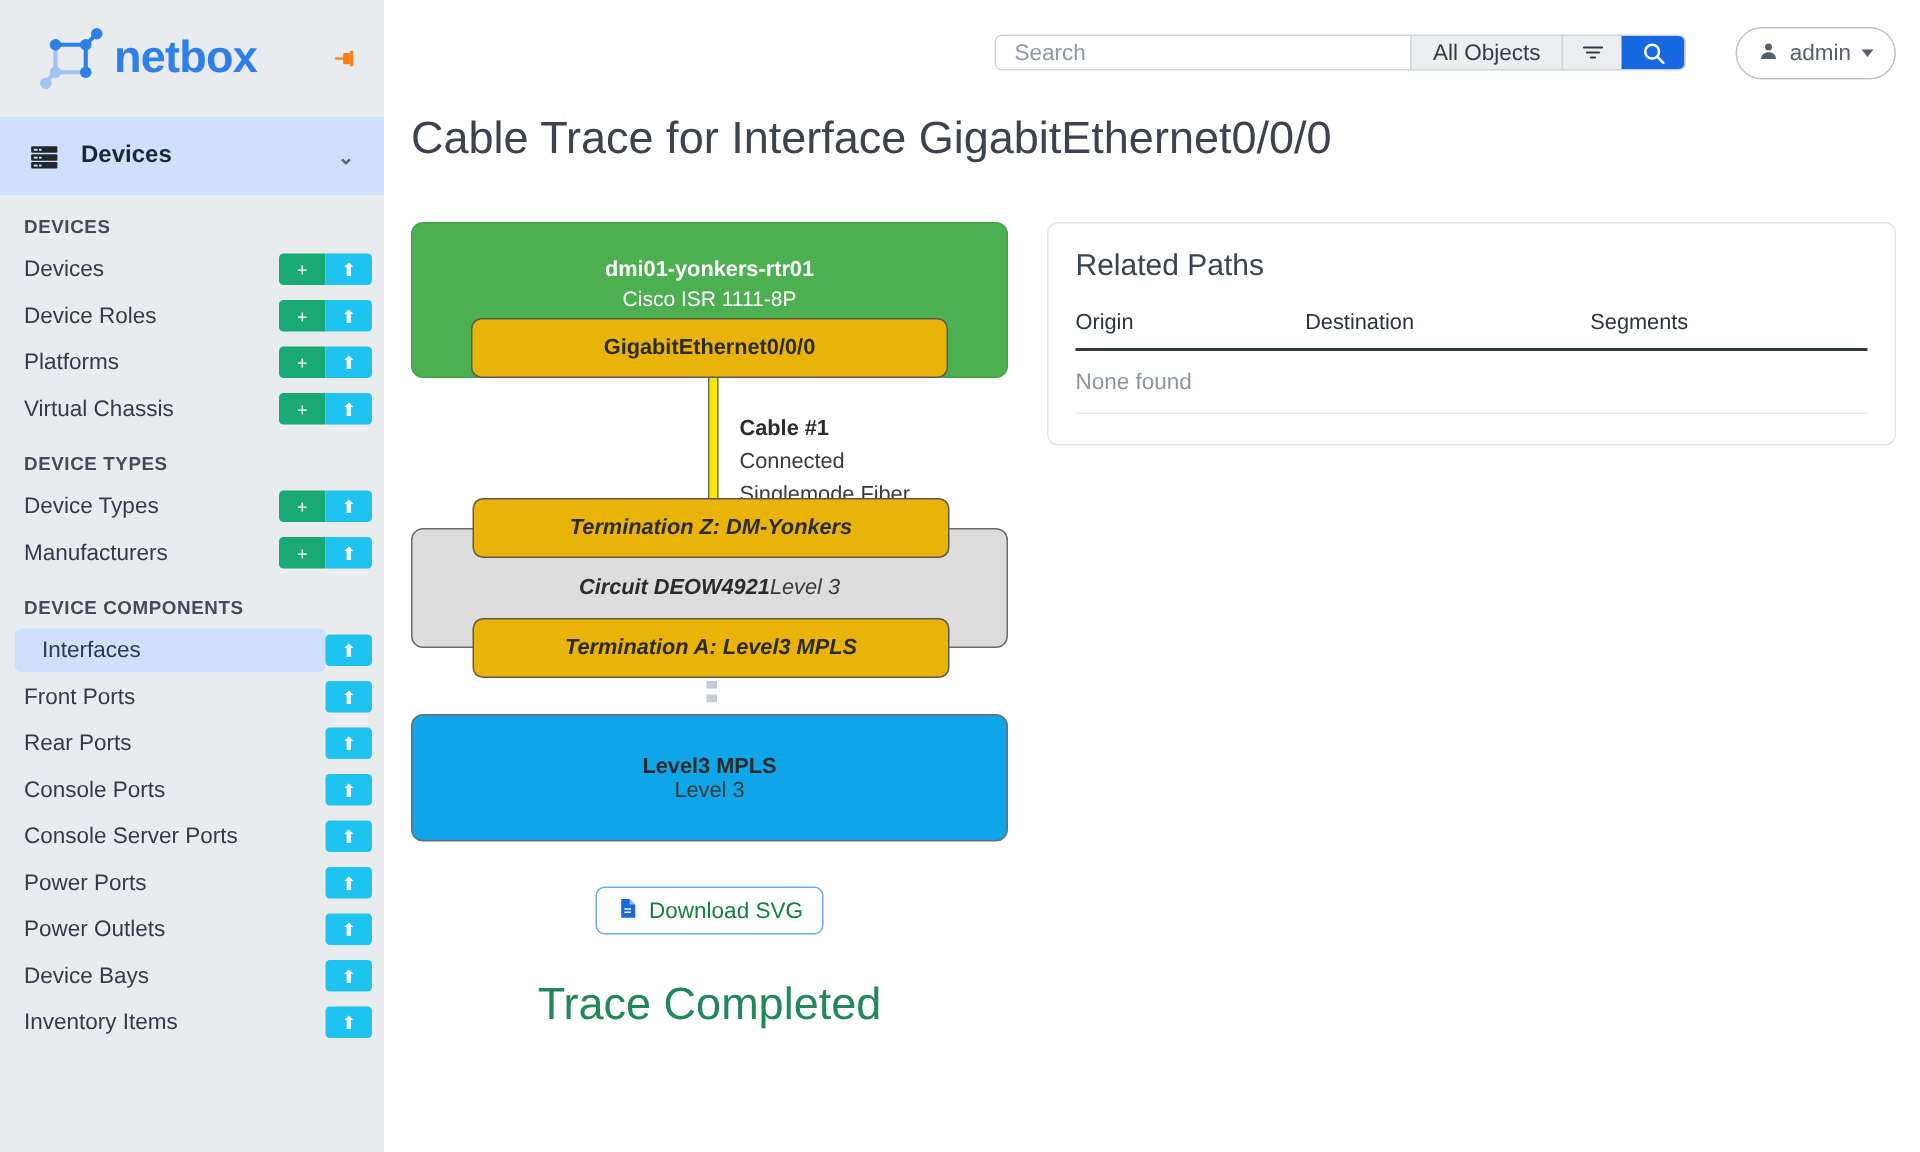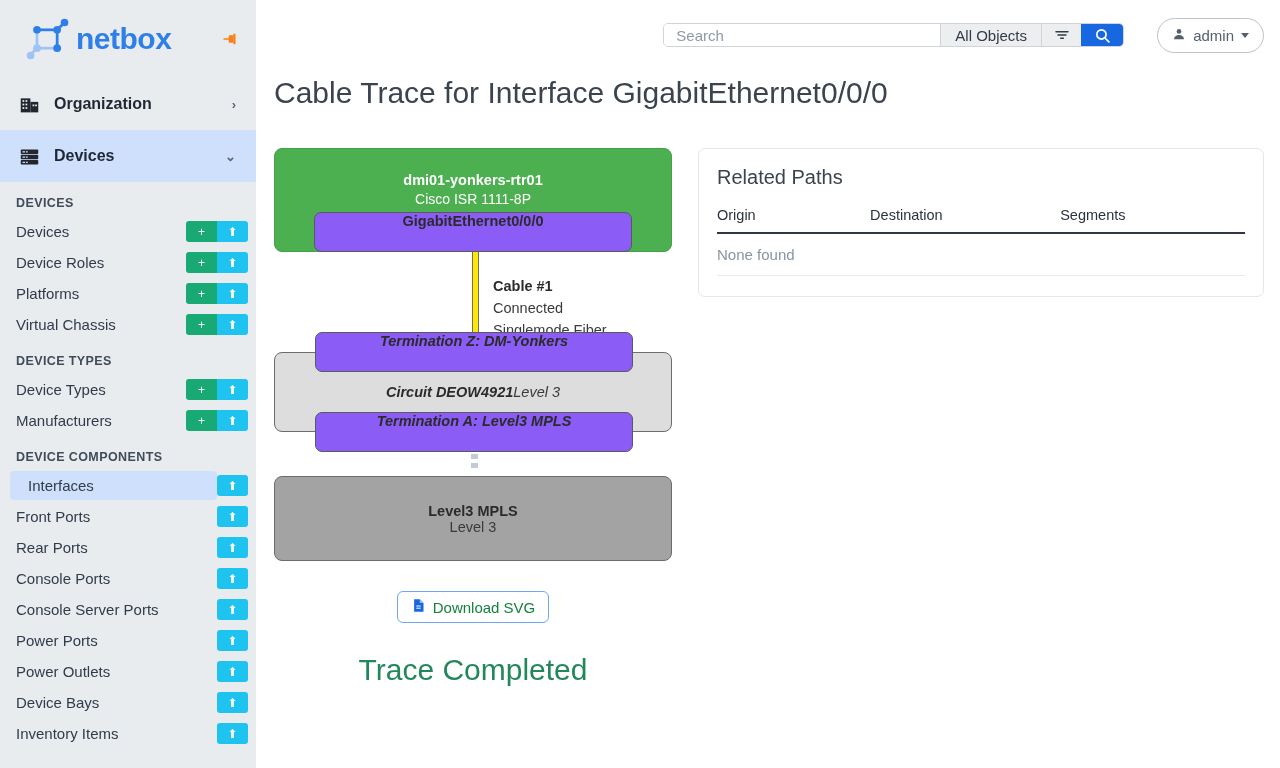--- a/index.html
+++ b/index.html
@@ -127,23 +127,23 @@
     border-radius: 8px; text-align: center; line-height: 1.32;
     padding: 16px 10px;
   }
   .node-device {
     background: #4caf50; border: 1px solid #46a049;
     color: #ffffff; height: 104px; padding-top: 22px;
   }
   .node-device .n-title { font-weight: 700; font-size: 14.5px; }
   .node-device .n-sub { font-size: 14px; font-weight: 400; }
   .node-term {
-    background: #8b5cf6; border: 1px solid #5a5a5a;
+    background: #eab308; border: 1px solid #5a5a5a;
     width: 318px; margin: 0 auto; height: 40px;
-    display: flex; justify-content: center;
+    display: flex; align-items: center; justify-content: center;
     font-weight: 700; font-size: 14.5px; color: #2b2b2b;
     border-radius: 7px;
   }
   .overlap-up { margin-top: -40px; position: relative; z-index: 3; }
   .cable-region { position: relative; height: 100px; }
   .cable-line {
     position: absolute; left: 198px; top: 0; width: 7px; height: 100px;
     background: #ffe800; border-left: 1px solid #6e6e6e; border-right: 1px solid #6e6e6e;
   }
   .cable-label { position: absolute; left: 219px; top: 23px; text-align: left; line-height: 1.52; }
@@ -161,21 +161,21 @@
   .term-over-top { position: absolute; top: -20px; left: 41px; z-index: 4; }
   .term-over-bot { position: absolute; bottom: -20px; left: 41px; z-index: 4; }
 
   .dash-region { position: relative; height: 44px; }
   .dash-line {
     position: absolute; left: 197px; top: 4px; width: 7px; height: 36px;
     background-image: linear-gradient(#c3cbd9 55%, rgba(255,255,255,0) 0%);
     background-size: 7px 9px; background-repeat: repeat-y;
   }
   .node-provider {
-    background: #a3a3a3; border: 1px solid #6d6d6d;
+    background: #0ea5e9; border: 1px solid #6d6d6d;
     height: 85px; display: flex; flex-direction: column;
     align-items: center; justify-content: center; border-radius: 8px;
   }
   .node-provider .n-title { font-weight: 700; font-size: 14.5px; color: #2b2b2b; }
   .node-provider .n-sub { font-size: 14.5px; color: #3a3a3a; }
 
   .dl-row { display: flex; justify-content: center; margin-top: 30px; }
   .dl-btn {
     display: flex; align-items: center; gap: 7px;
     height: 32px; padding: 0 13px;
@@ -233,38 +233,20 @@
       </div>
       <span class="pin-icon">
         <svg width="18" height="18" viewBox="0 0 24 24" fill="#fd7e14">
           <rect x="9" y="7" width="6" height="10" rx="1"></rect>
           <rect x="15" y="5" width="3" height="14" rx="1"></rect>
           <rect x="2" y="11" width="8" height="2"></rect>
         </svg>
       </span>
     </div>
 
-    <div class="nav-group">
-      <span class="g-icon">
-        <svg width="21" height="21" viewBox="0 0 24 24" fill="#22272e">
-          <rect x="2" y="5" width="11" height="16"></rect>
-          <rect x="13" y="9" width="9" height="12"></rect>
-          <rect x="4" y="7" width="2" height="2" fill="#e9ecef"></rect>
-          <rect x="7.5" y="7" width="2" height="2" fill="#e9ecef"></rect>
-          <rect x="4" y="11" width="2" height="2" fill="#e9ecef"></rect>
-          <rect x="7.5" y="11" width="2" height="2" fill="#e9ecef"></rect>
-          <rect x="4" y="15" width="2" height="2" fill="#e9ecef"></rect>
-          <rect x="7.5" y="15" width="2" height="2" fill="#e9ecef"></rect>
-          <rect x="15.5" y="12" width="2" height="2" fill="#e9ecef"></rect>
-          <rect x="18.5" y="12" width="2" height="2" fill="#e9ecef"></rect>
-        </svg>
-      </span>
-      <span>Organization</span>
-      <span class="chev">›</span>
-    </div>
 
     <div class="nav-group active">
       <span class="g-icon">
         <svg width="21" height="21" viewBox="0 0 24 24" fill="#22272e">
           <rect x="2" y="4" width="20" height="5" rx="1"></rect>
           <rect x="2" y="10" width="20" height="5" rx="1"></rect>
           <rect x="2" y="16" width="20" height="5" rx="1"></rect>
           <rect x="4" y="6" width="3" height="1.4" fill="#cfe0fd"></rect>
           <rect x="8" y="6" width="2" height="1.4" fill="#cfe0fd"></rect>
           <rect x="4" y="12" width="3" height="1.4" fill="#cfe0fd"></rect>

